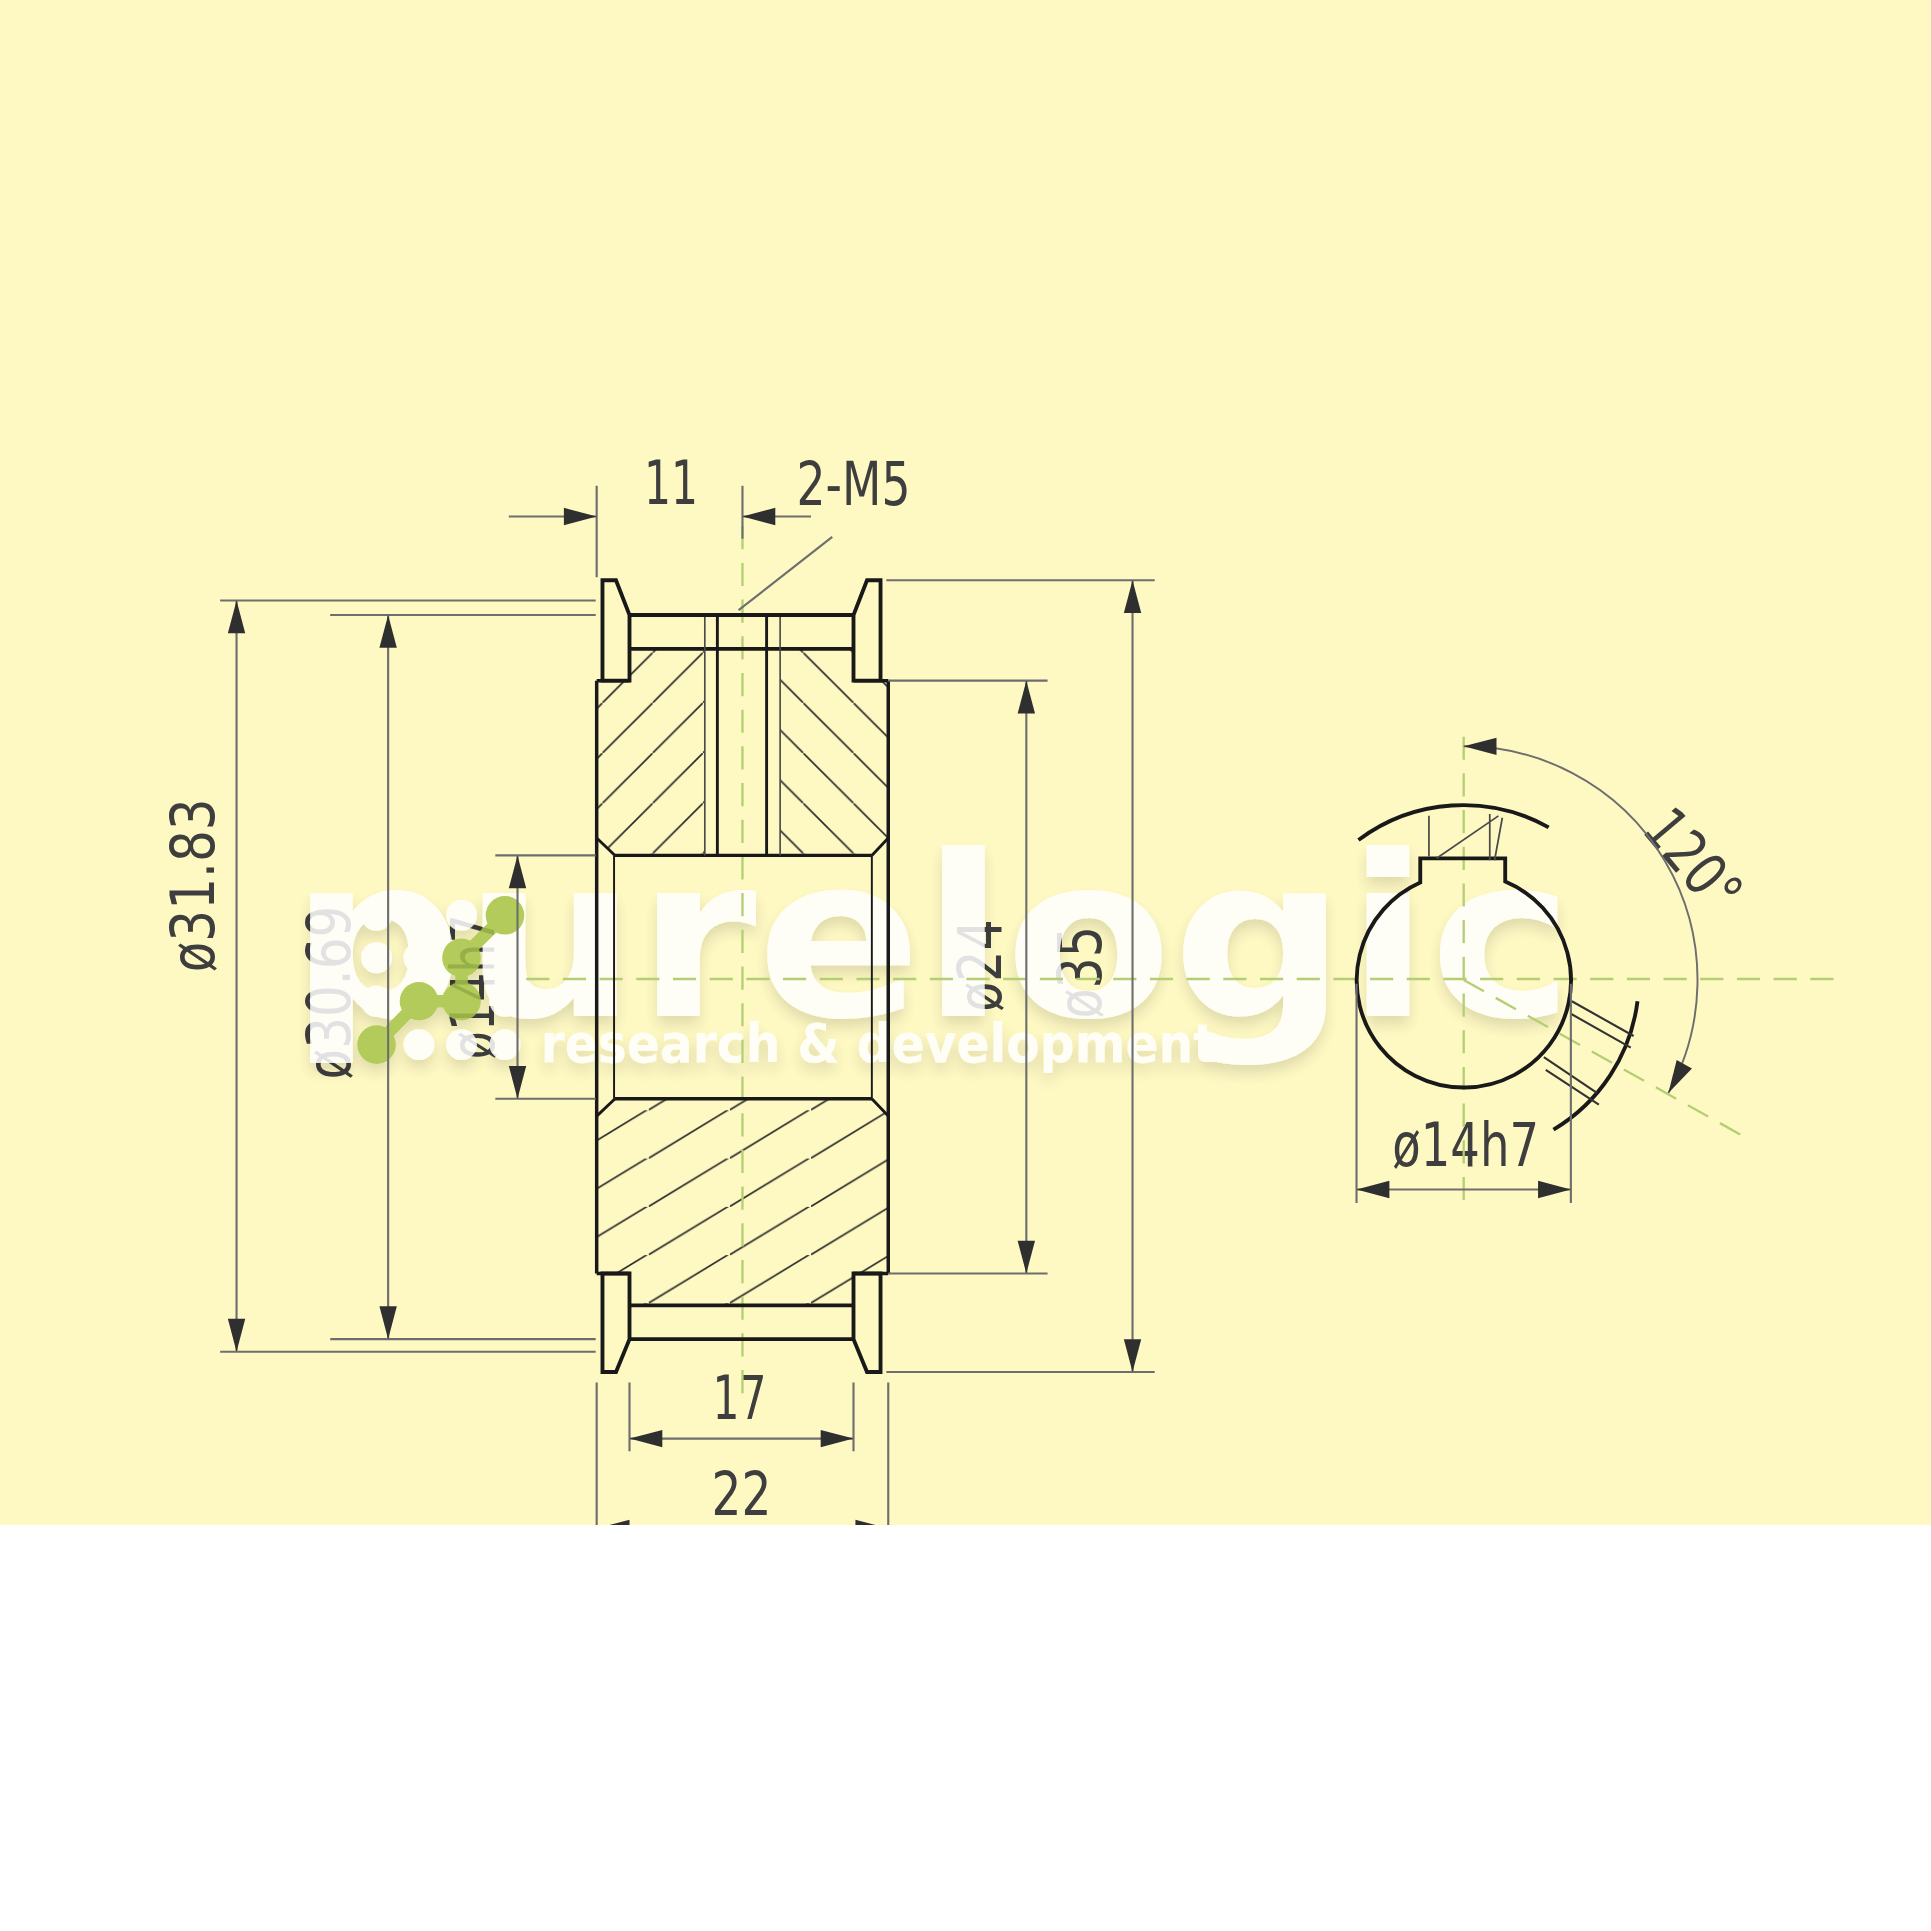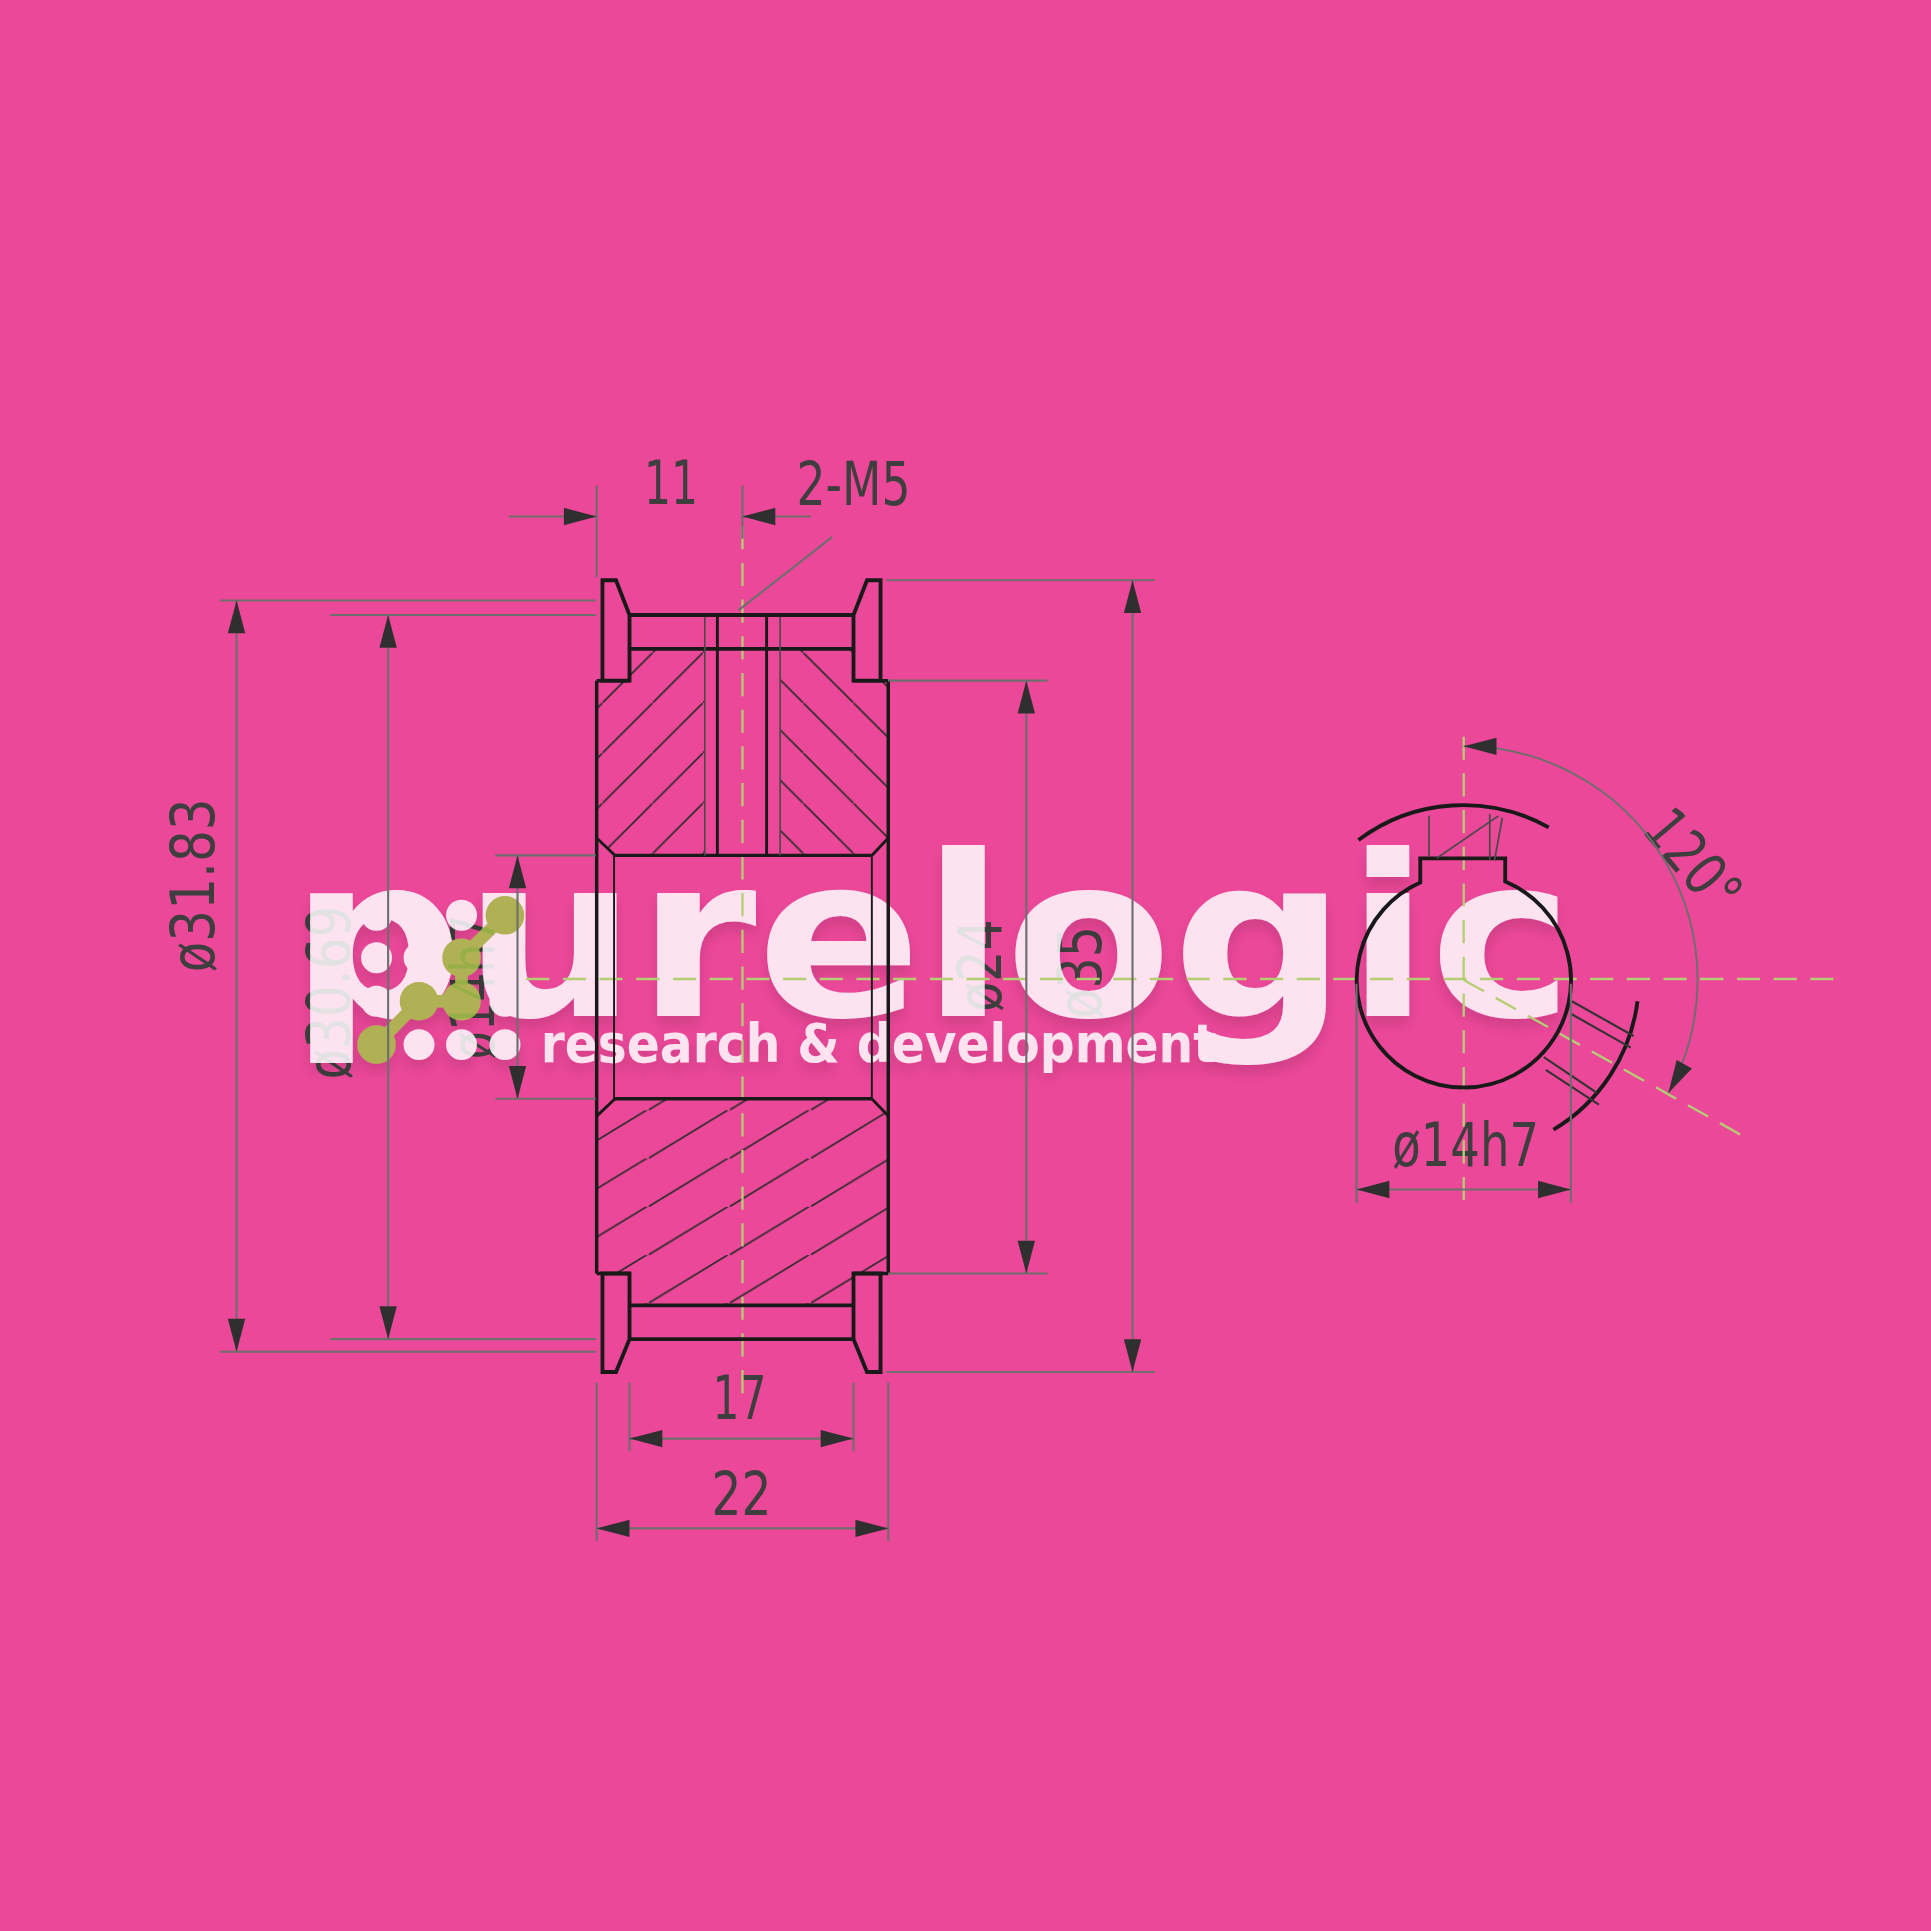--- a/index.html
+++ b/index.html
@@ -1,17 +1,17 @@
 <!DOCTYPE html>
 <html><head>
 <meta charset="utf-8">
 <style>
   html,body{margin:0;padding:0;background:#ffffff;}
   body{font-family:"DejaVu Sans","Liberation Sans",sans-serif;}
-  #stage{width:1931px;height:1931px;position:relative;background:#ec4899;}
+  #stage{width:1931px;height:1525px;position:relative;background:#fef9c3;}
   svg{display:block;}
   text{font-family:"DejaVu Sans","Liberation Sans",sans-serif;}
   .dimtxt{fill:#3e3e3e;}
   .wmtxt{fill:#ffffff;font-weight:bold;}
 </style>
 </head>
 <body>
 
 <div id="stage">
 <svg width="1931" height="1931" viewBox="0 0 2000 2000">

